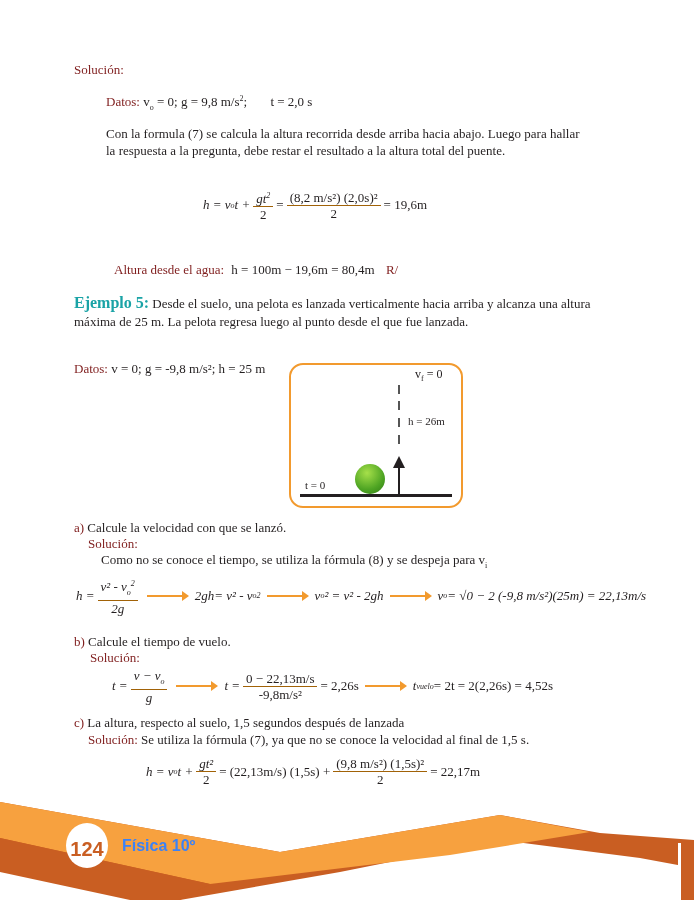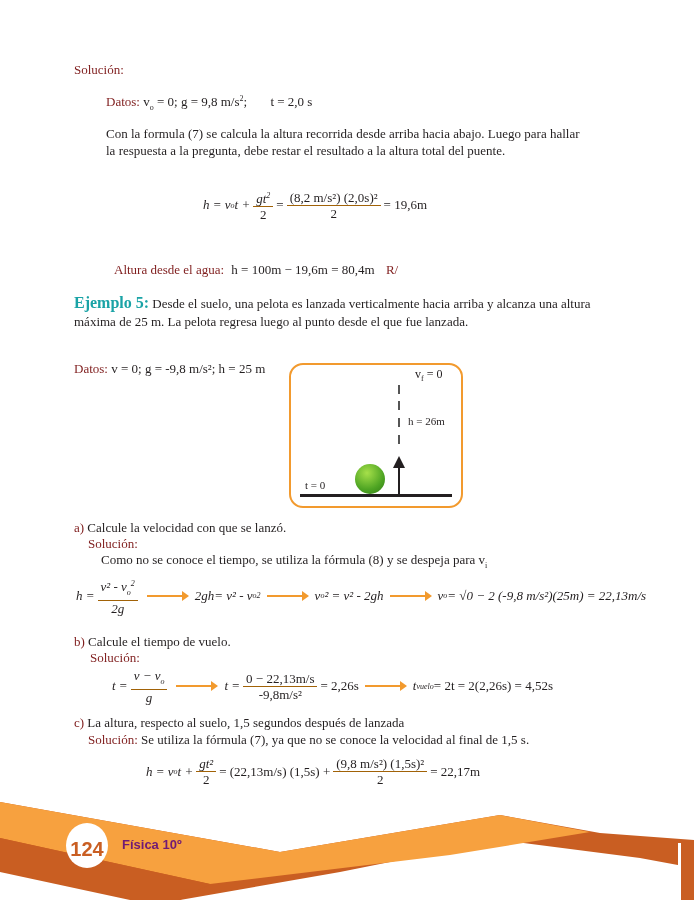--- a/index.html
+++ b/index.html
@@ -162,13 +162,13 @@
 <svg class="abs" style="left:0; top:790px;" width="694" height="110" viewBox="0 790 694 110">
   <polygon points="0,802 280,852 500,815 600,833 694,840 694,868 640,858 500,840 340,872 180,900 0,852" fill="#c95e22"></polygon>
   <polygon points="0,802 280,852 500,815 590,832 450,855 210,884 0,838" fill="#f7a13f"></polygon>
   <polygon points="0,838 210,884 180,900 130,900 0,872" fill="#c95e22"></polygon>
   <rect x="681" y="843" width="13" height="57" fill="#c95e22"></rect>
   <rect x="678" y="843" width="3" height="57" fill="#ffffff"></rect>
 </svg>
 
 <div class="abs" style="left:66px; top:823px; width:42px; height:45px; border-radius:50%; background:#ffffff;"></div>
 <div class="abs footer-text" style="left:70px; top:838px; width:34px; text-align:center; font-size:20px; color:#c95e22;">124</div>
-<div class="abs footer-text" style="left:122px; top:837px; font-size:13px; color:#701a75;">Física 10º</div>
+<div class="abs footer-text" style="left:122px; top:837px; font-size:16px; color:#3b82f6;">Física 10º</div>
 
 </body></html>

